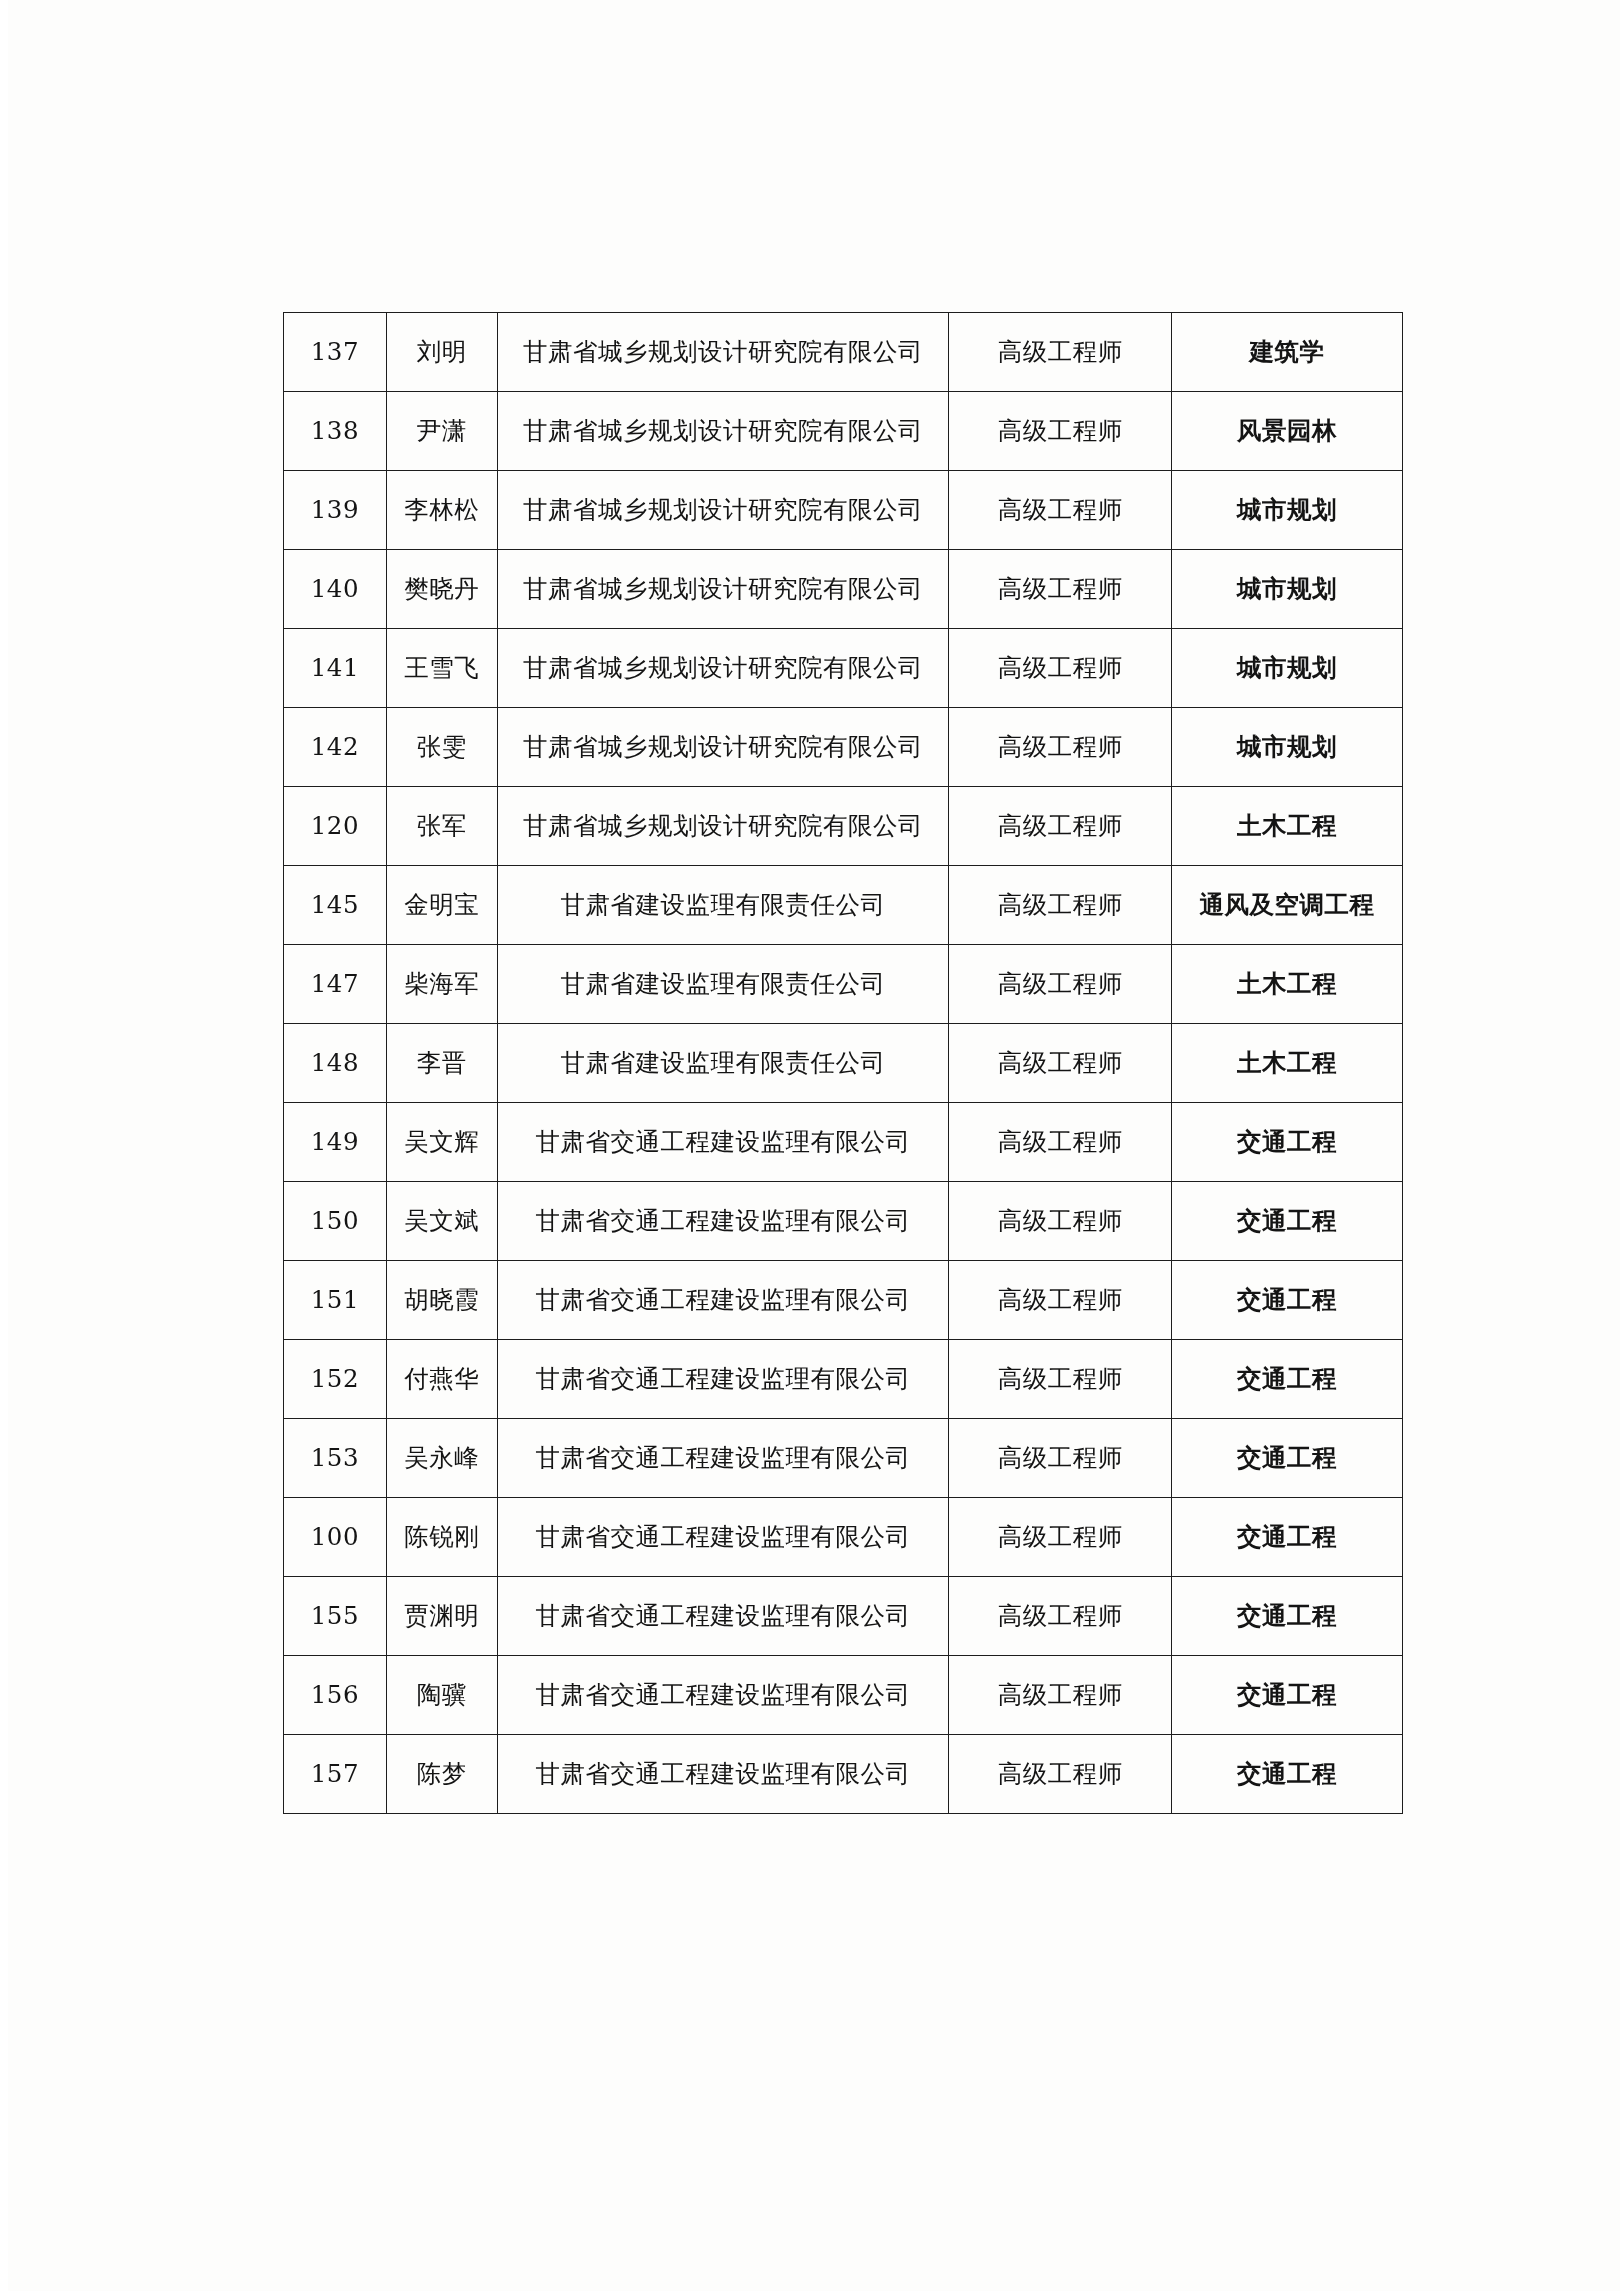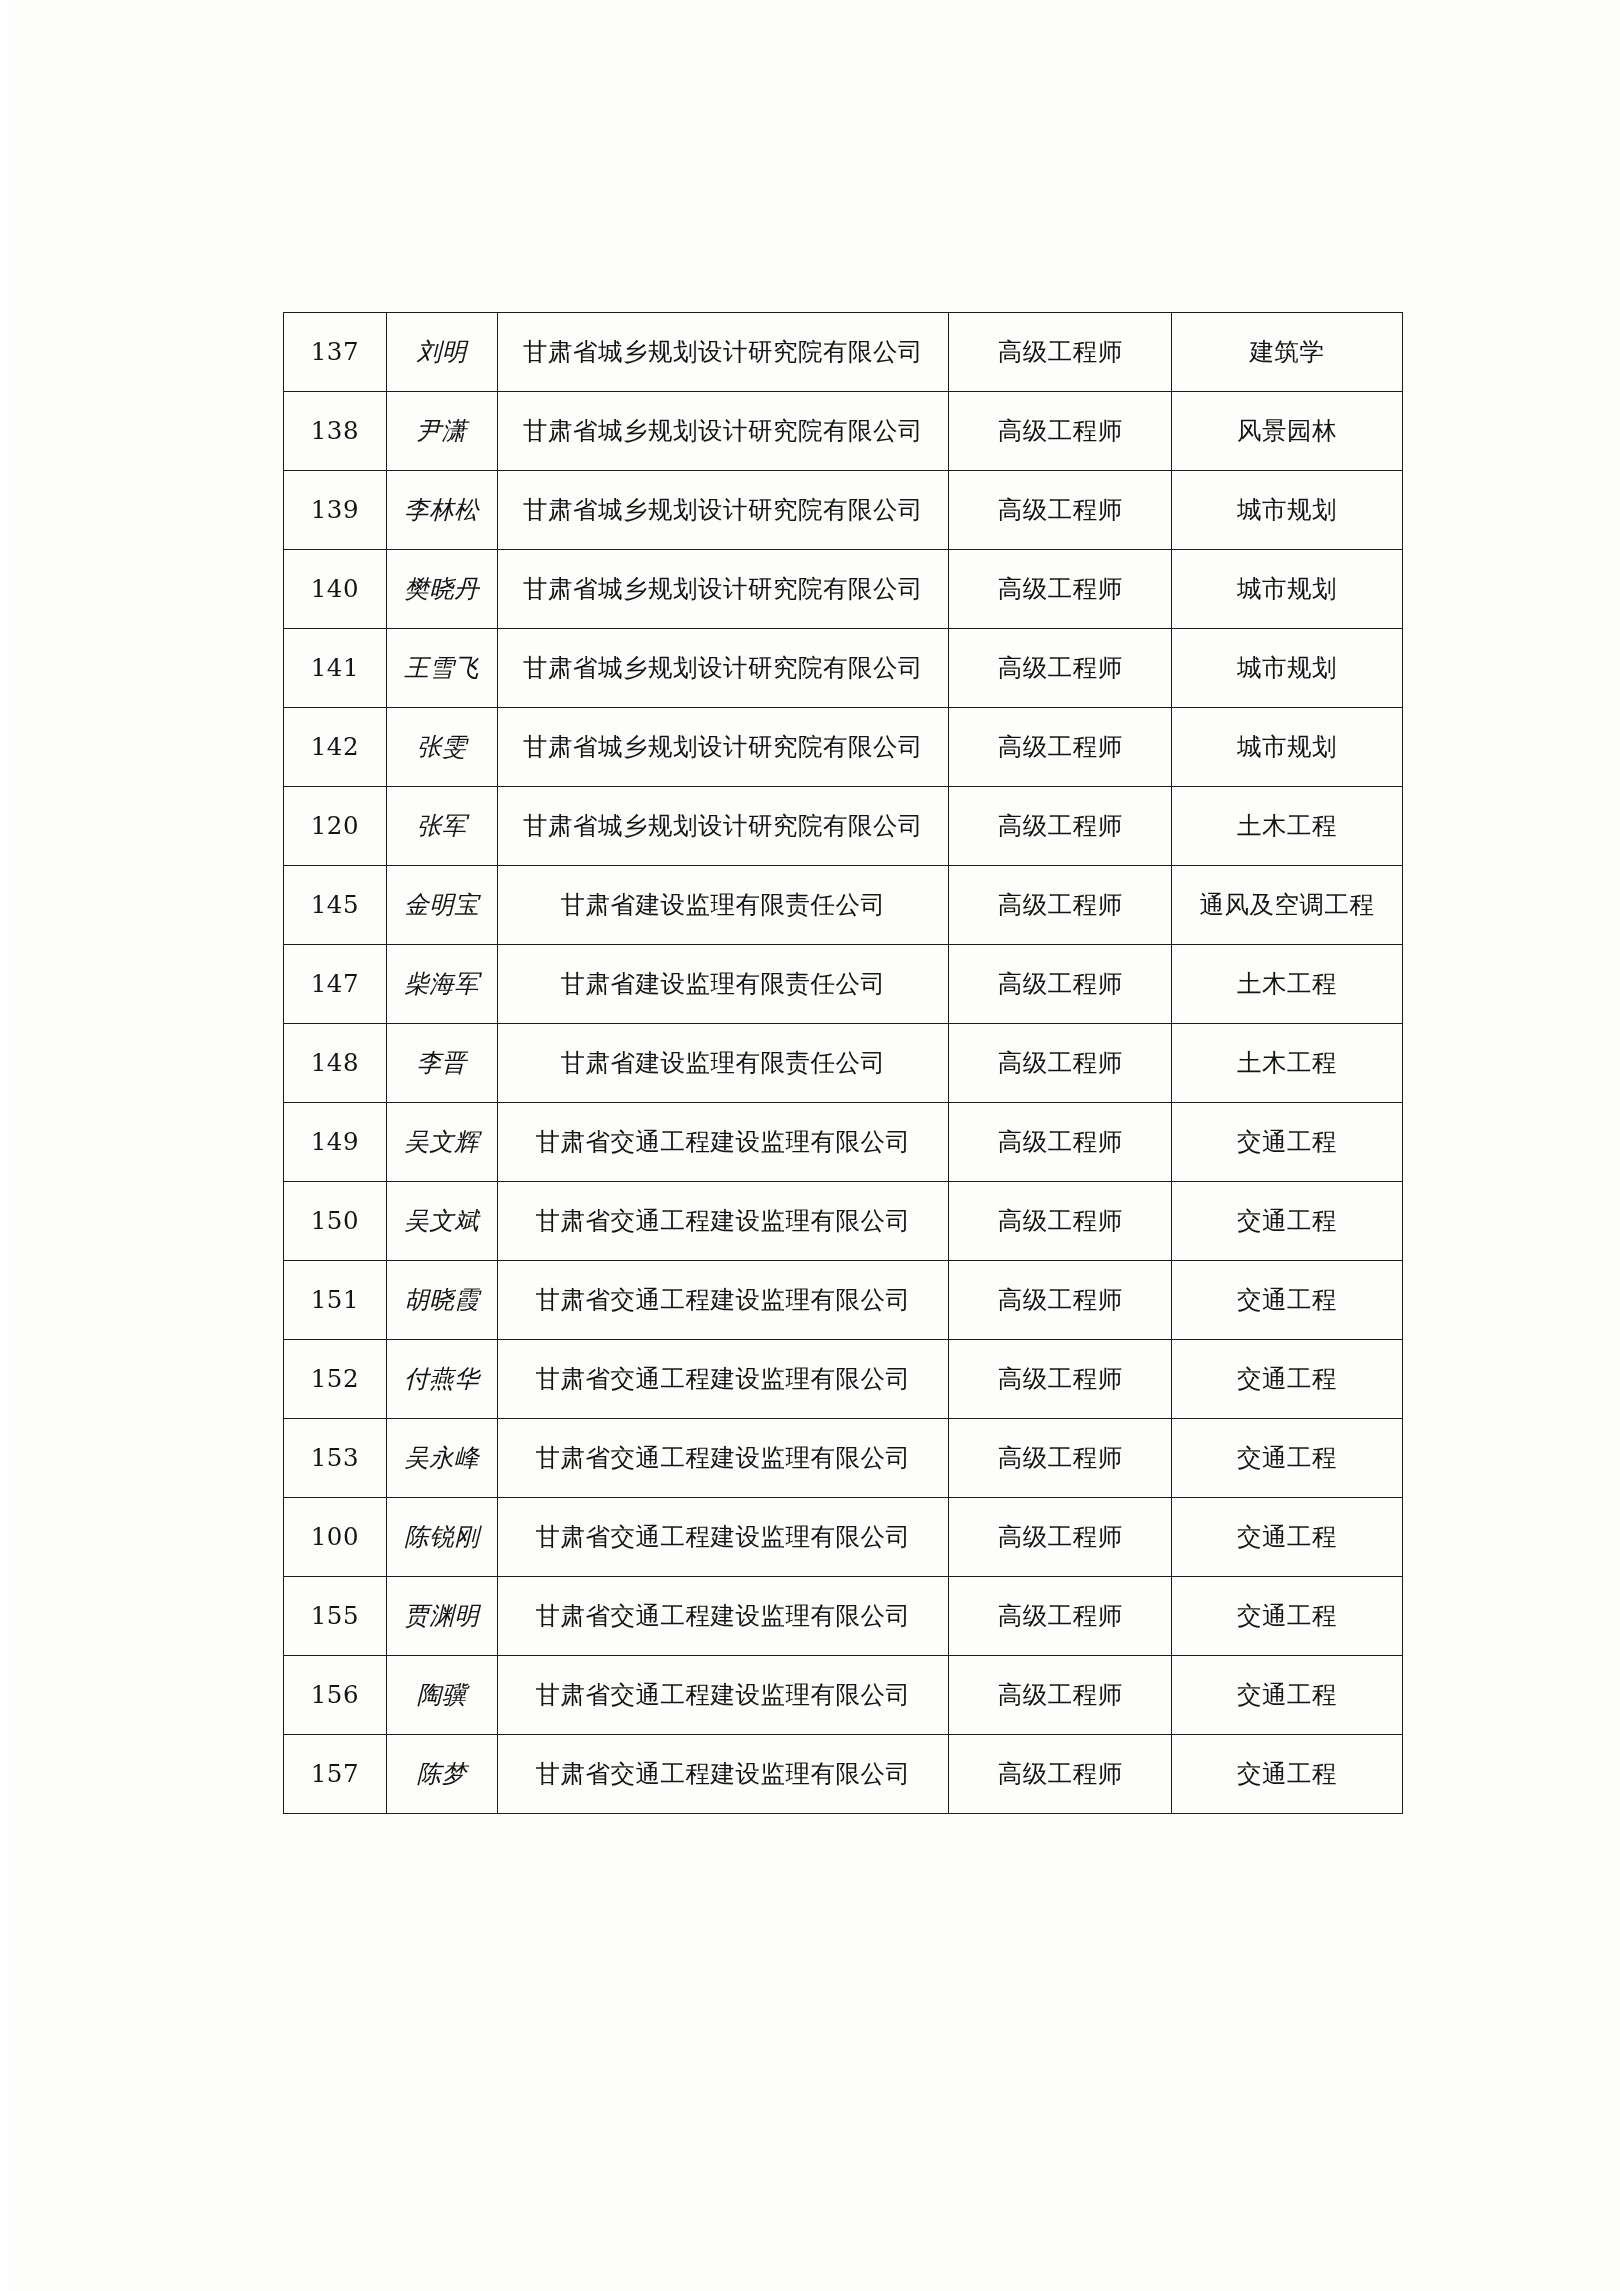--- a/index.html
+++ b/index.html
@@ -41,24 +41,24 @@
     text-align: center;
     vertical-align: middle;
     font-size: 24.5px;
     line-height: 1.2;
     letter-spacing: 0.5px;
     padding: 0 3.9px;
     font-family: "DejaVu Serif", "Liberation Serif", serif;
     color: #141414;
   }
   td.col-no    { width: 94px;  font-size: 24.5px; }
-  td.col-name  { width: 102px; font-style: italic; }
+  td.col-name  { width: 102px; }
   td.col-org   { width: 443px; border-radius: 17px; }
   td.col-title { width: 214px; }
-  td.col-major { width: 222px; }
+  td.col-major { width: 222px; font-weight: bold; }
 </style>
 </head>
 <body>
 
 <div class="page">
   <div class="table-wrap">
     <table class="roster">
       <tbody id="roster-body">
           <tr>
             <td class="col-no">137</td>

